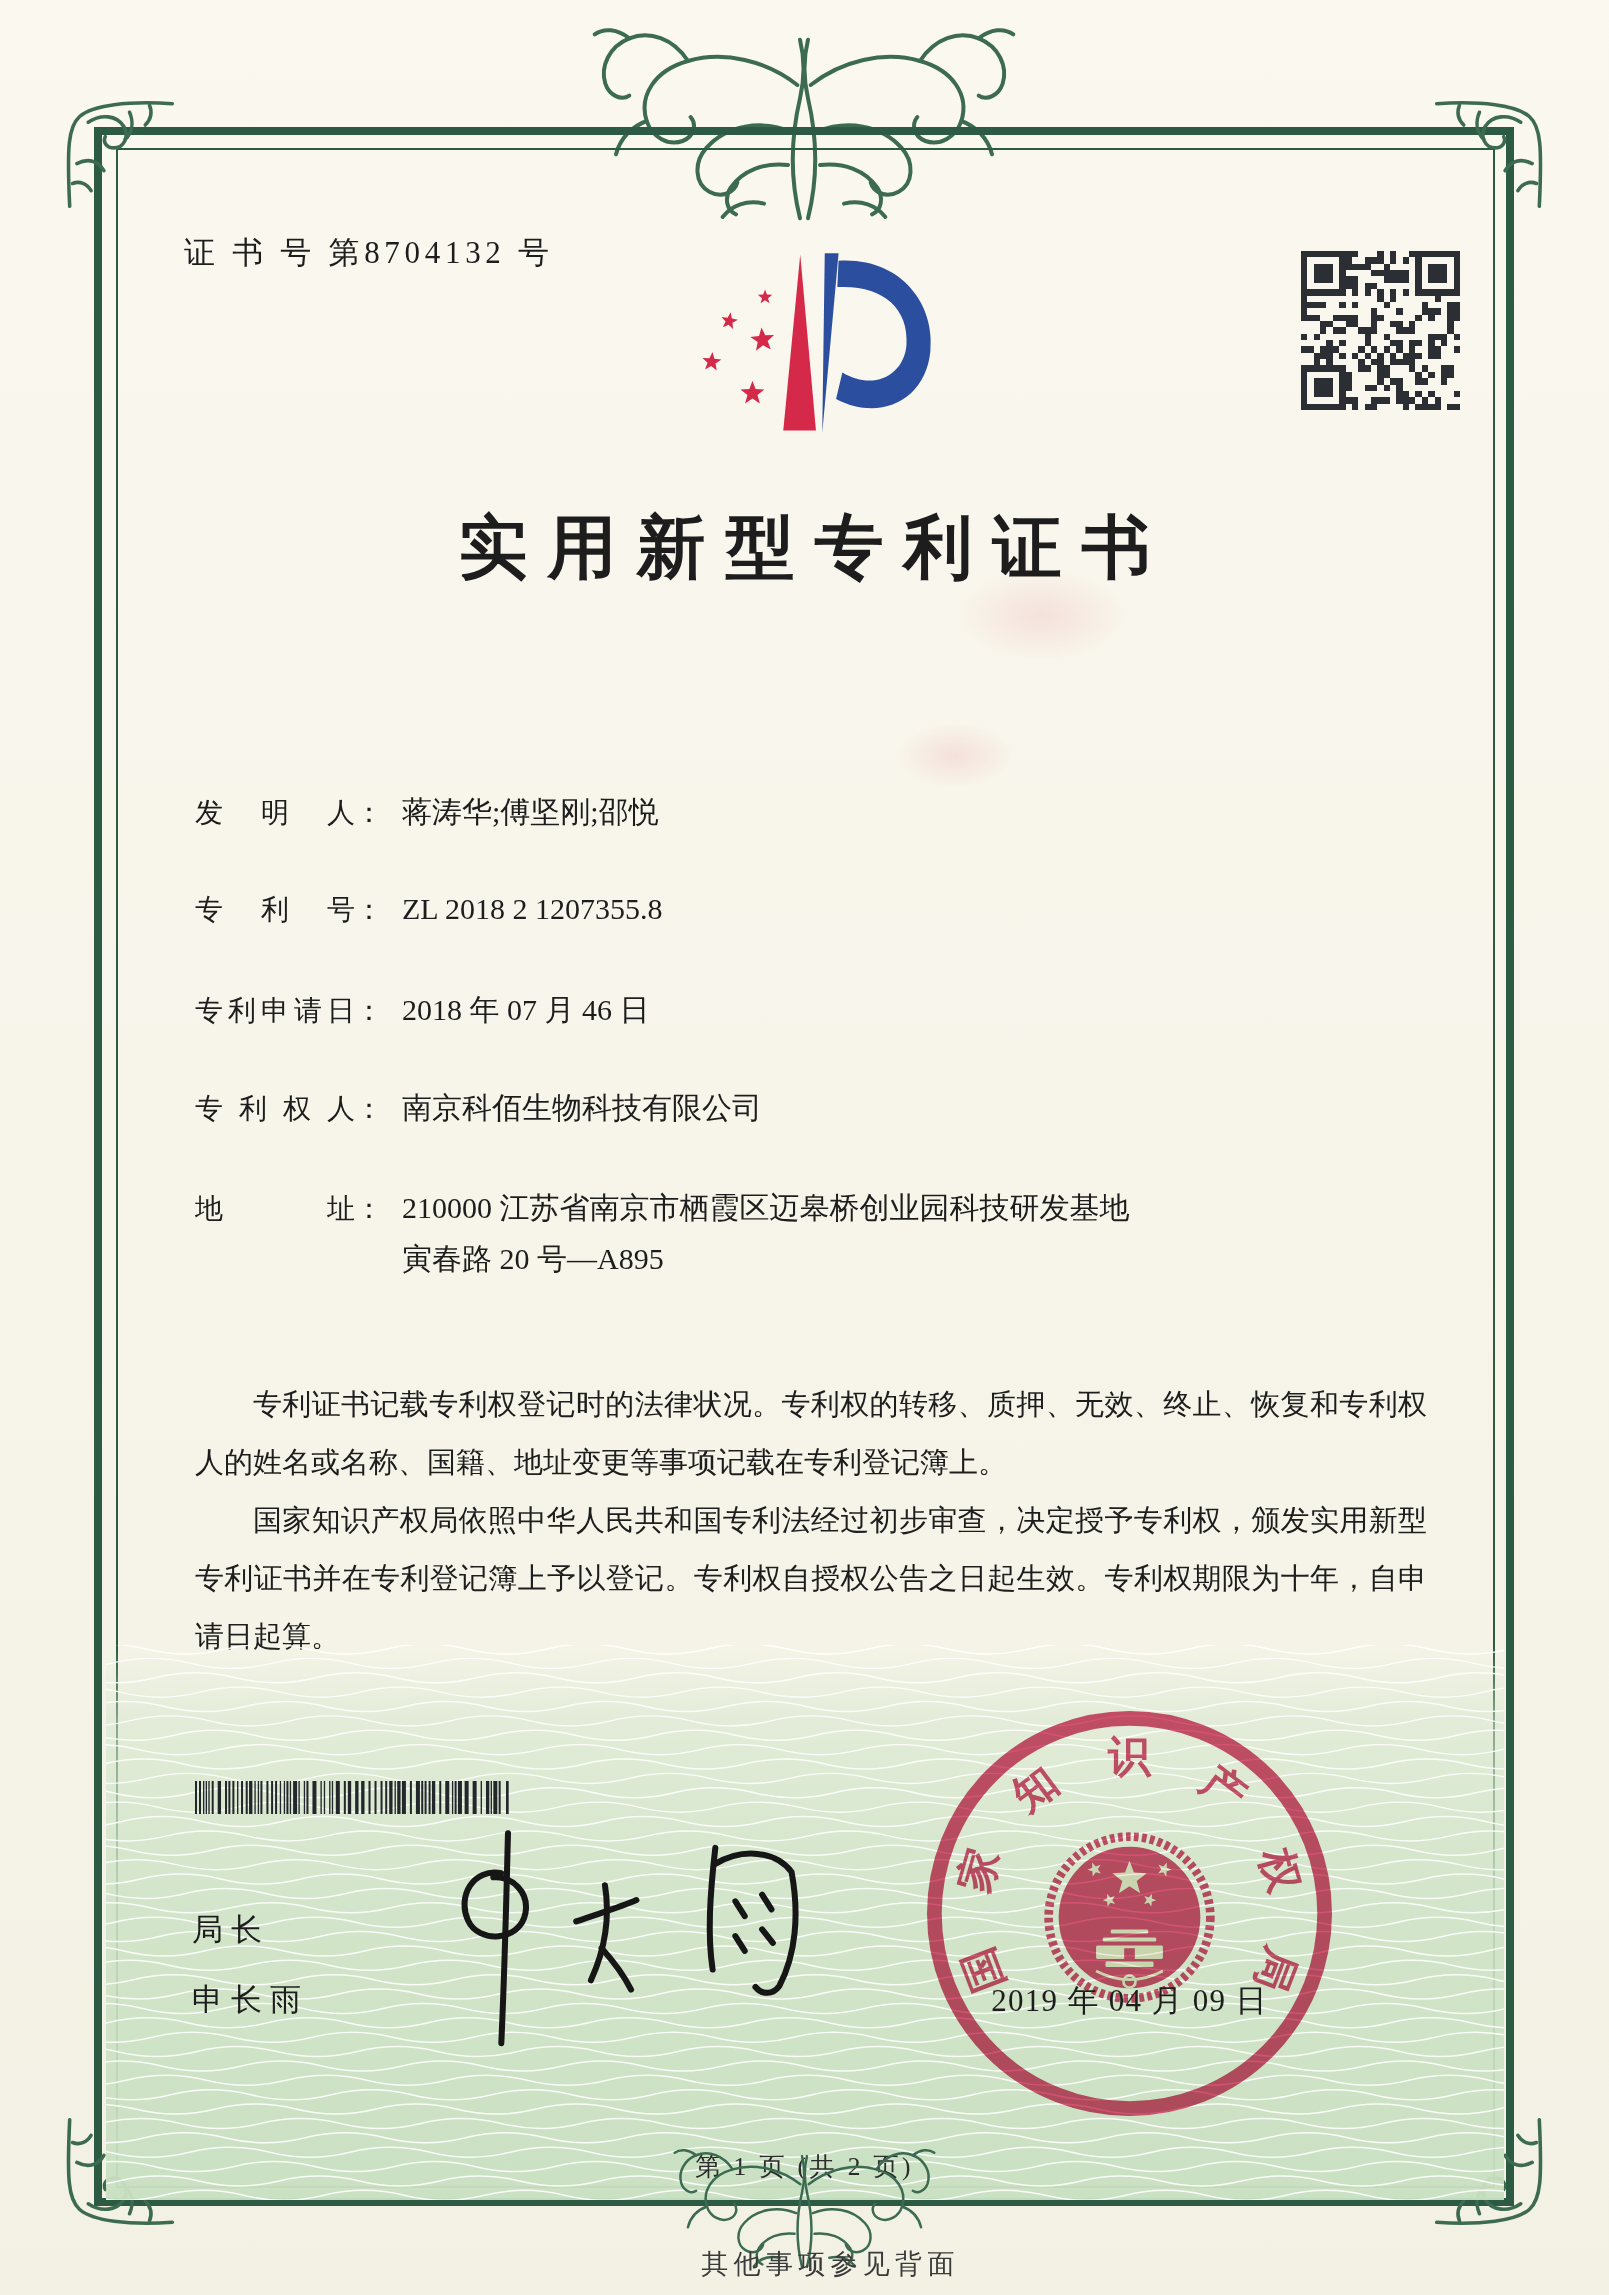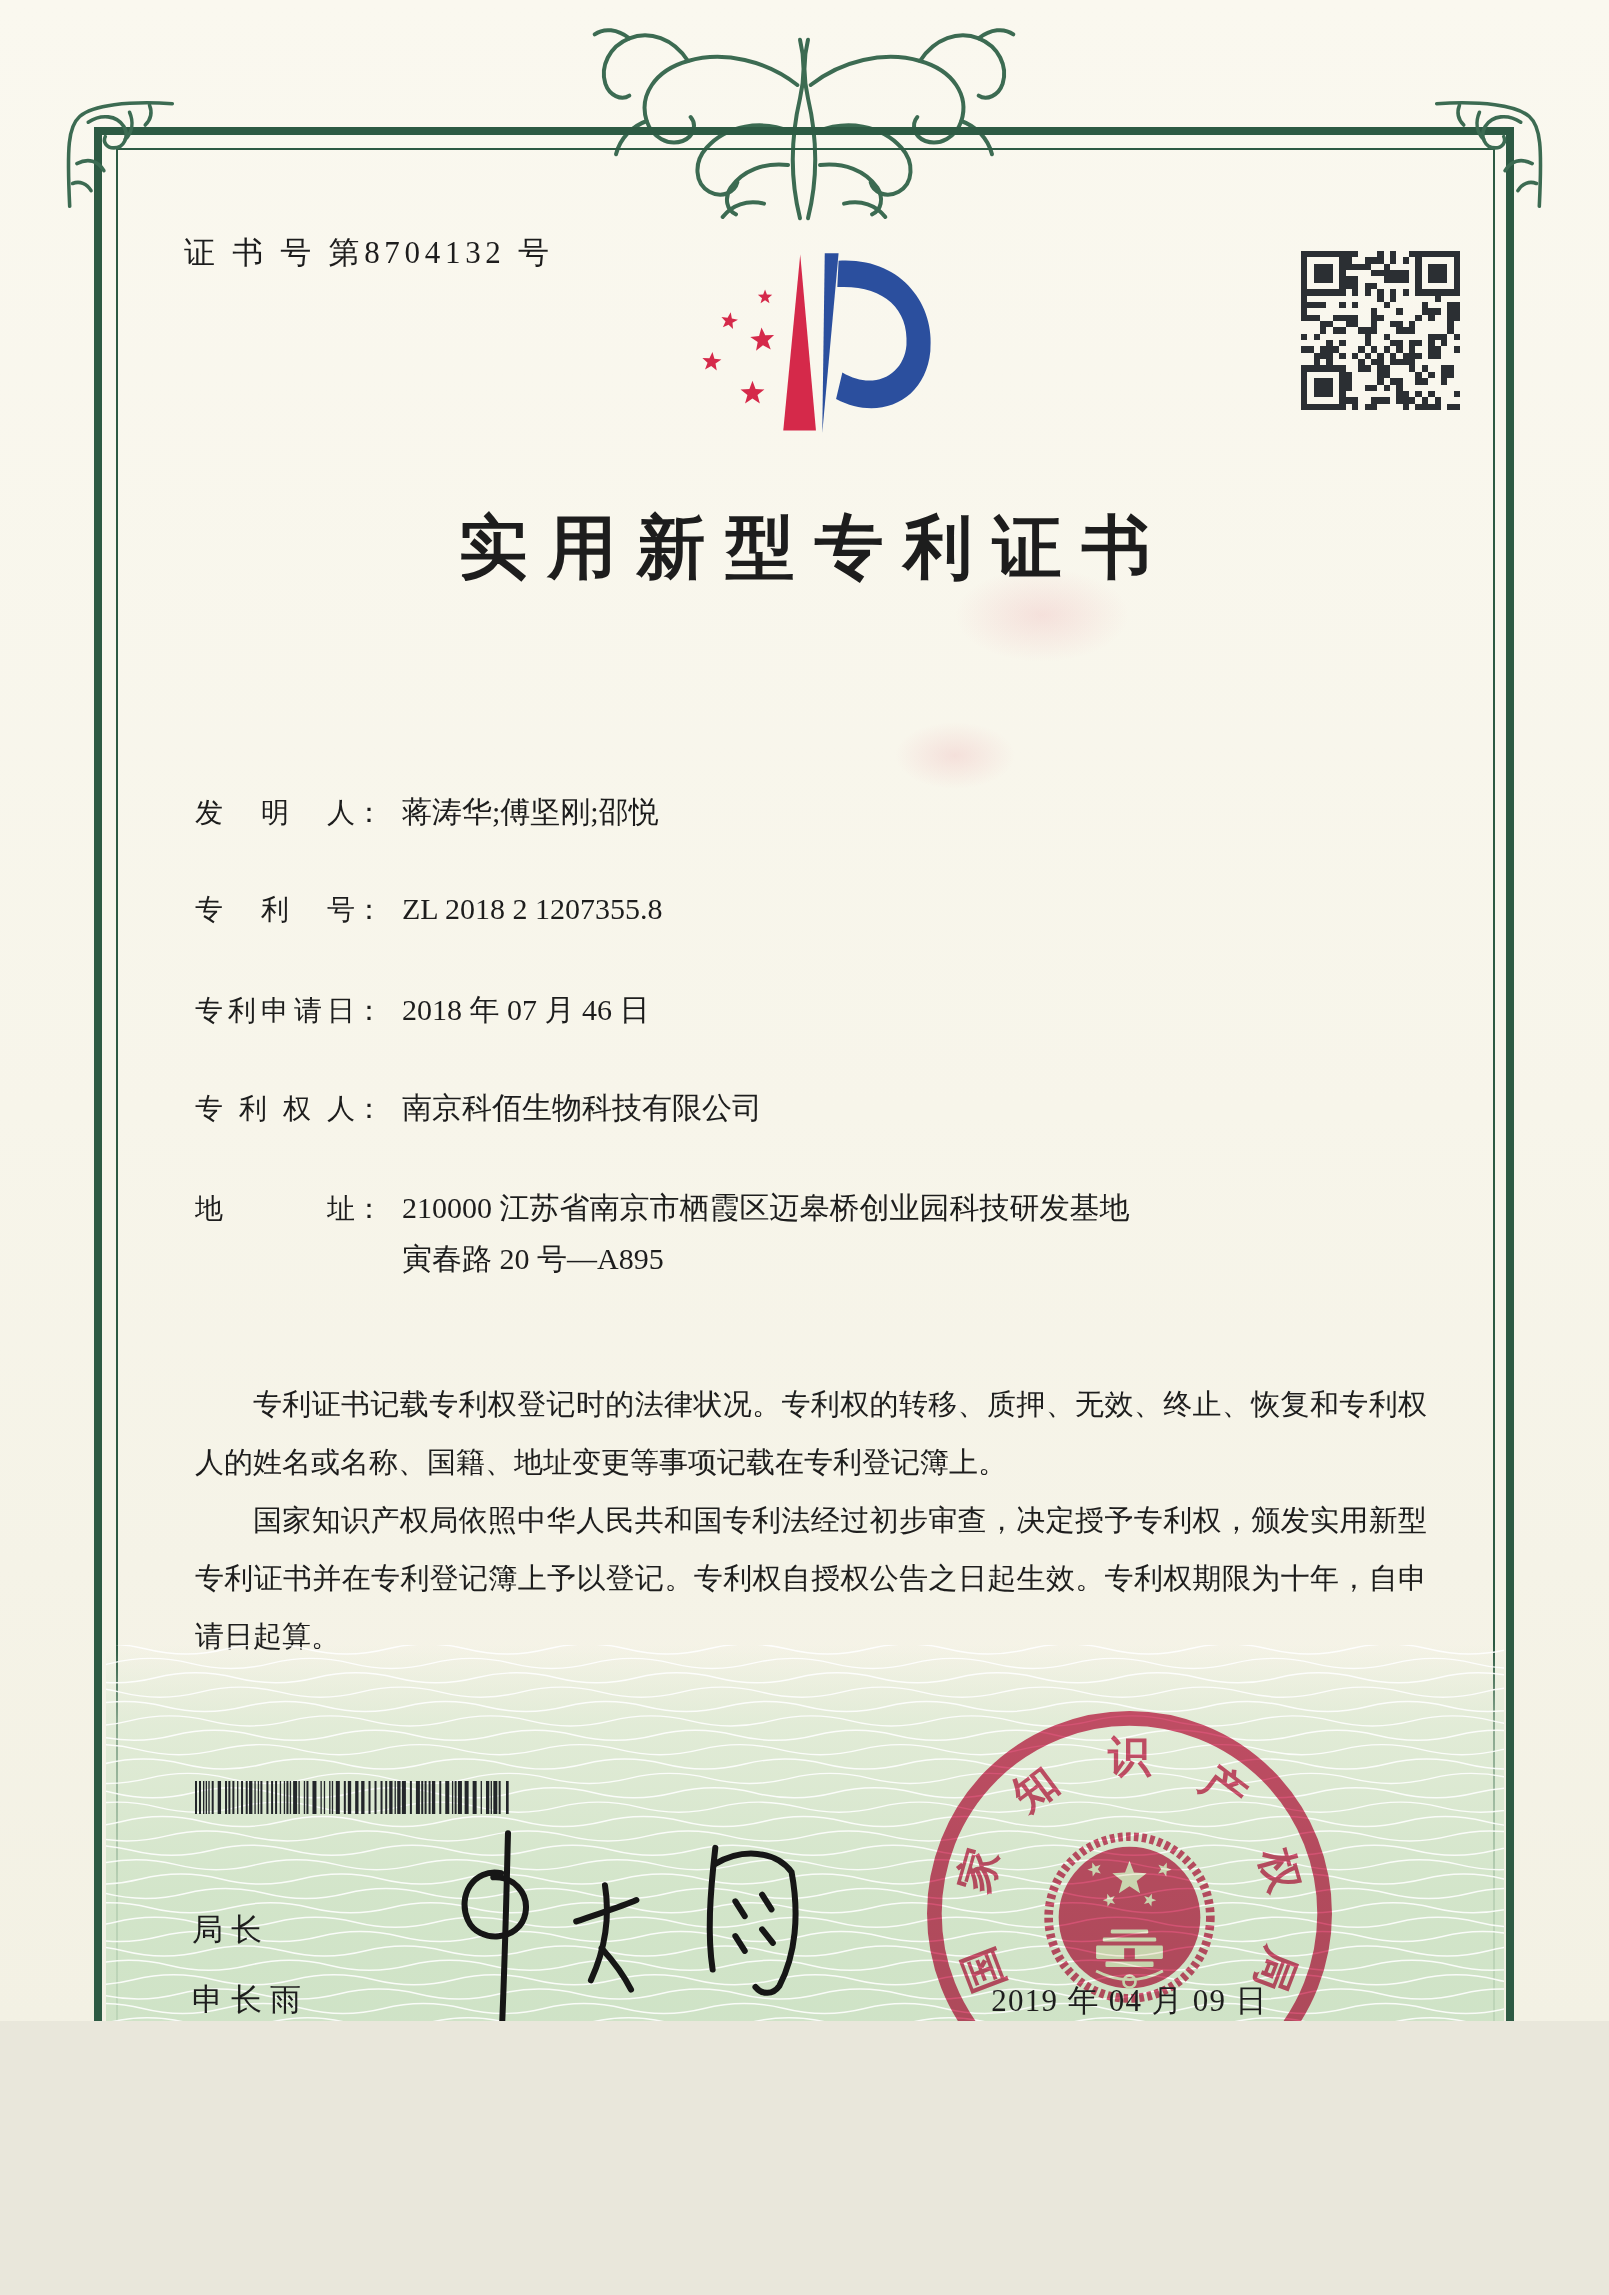--- a/index.html
+++ b/index.html
@@ -1,17 +1,17 @@
 <!DOCTYPE html>
 <html style="font-size:10.7px"><head>
 <meta charset="utf-8">
 <style>
   html,body{margin:0;padding:0;background:#e9e7db;}
   .page{
-    position:relative;width:1609px;height:2021px;overflow:hidden;
+    position:relative;width:1609px;height:2295px;overflow:hidden;
     background:linear-gradient(180deg,#faf8ef 0%,#f7f5ea 55%,#f3f1e4 100%);
     font-family:"Liberation Serif","DejaVu Serif",serif;color:#1d1d1d;
   }
   .abs{position:absolute;}
   
   .border-outer{left:94px;top:127px;width:1404px;height:2063px;border:8px solid #2d5a43;}
   .border-inner{left:116px;top:148px;width:1375px;height:2036px;border:2.7px solid #2d5a43;}
   
   .cert-no{left:184px;top:232px;font-size:31px;letter-spacing:4.7px;white-space:nowrap;}
   .logo{left:658px;top:228px;width:287px;height:220px;}

